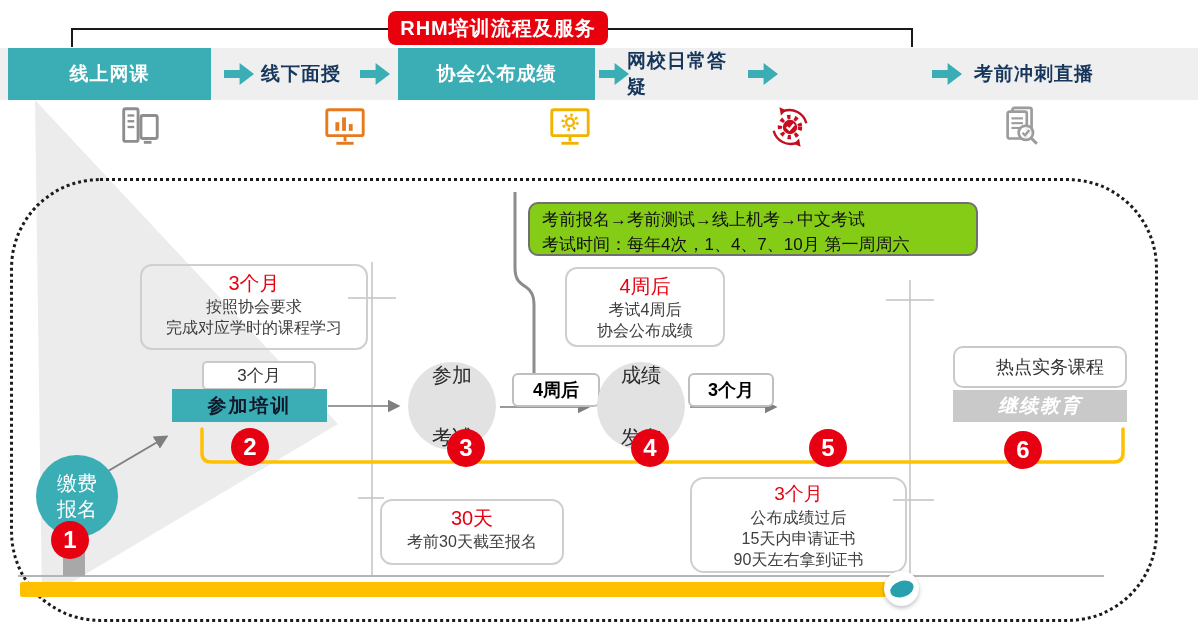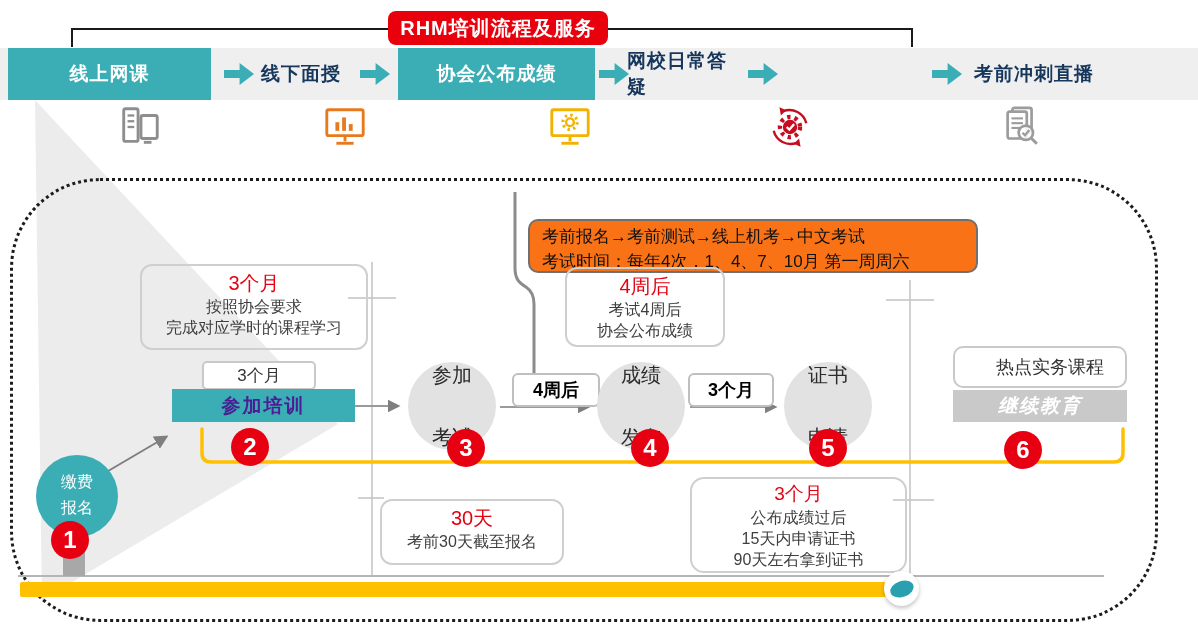--- a/index.html
+++ b/index.html
@@ -34,36 +34,36 @@
     border-radius:90px;z-index:1;}
   svg.overlay{position:absolute;left:0;top:0;z-index:2;pointer-events:none;}
   
   .callout{position:absolute;border:2px solid #cfcfcf;border-radius:12px;text-align:center;z-index:3;}
   .callout .dur{color:var(--red);font-size:20px;line-height:26px;margin-top:4px;}
   .callout .ln{color:#3f3f3f;font-size:16px;line-height:21px;}
   .co-training{left:140px;top:264px;width:224px;height:82px;}
   .co-result{left:565px;top:267px;width:156px;height:76px;}
   .co-deadline{left:380px;top:499px;width:180px;height:62px;}
   .co-cert{left:690px;top:477px;width:213px;height:92px;border-radius:14px;}
-  .exam-info{position:absolute;left:528px;top:202px;width:450px;height:54px;background:#f97316;
+  .exam-info{position:absolute;left:528px;top:202px;width:450px;height:54px;background:#84cc16;
     border:2.5px solid #707070;border-radius:10px;font-size:17px;color:#111;line-height:25px;
-    padding:3px 0 0 12px;z-index:3;box-sizing:border-box;margin-top:17px;}
+    padding:3px 0 0 12px;z-index:3;box-sizing:border-box;}
   .small-dur{position:absolute;left:202px;top:361px;width:110px;height:25px;background:#fff;
     border:2px solid #c9c9c9;border-radius:5px;display:flex;align-items:center;justify-content:center;
     font-size:17px;color:#333;z-index:3;}
-  .train-box{position:absolute;left:172px;top:389px;width:183px;height:33px;background:var(--teal);
-    color:#4c1d95;font-weight:bold;font-size:19px;display:flex;align-items:center;justify-content:center;
+  .train-box{position:absolute;left:172px;top:389px;width:155px;height:33px;background:var(--teal);
+    color:#0f172a;font-weight:bold;font-size:19px;display:flex;align-items:center;justify-content:center;
     letter-spacing:2px;z-index:3;}
   .node-circle{position:absolute;width:88px;height:88px;border-radius:50%;background:#e2e2e2;
     display:flex;flex-direction:column;align-items:center;justify-content:space-between;
     font-size:20px;color:#2b2b2b;line-height:26px;z-index:3;}
   .n3{left:408px;top:362px;} .n4{left:597px;top:362px;} .n5{left:784px;top:362px;}
   .pay-circle{position:absolute;left:36px;top:455px;width:82px;height:82px;border-radius:50%;
     background:var(--teal);color:#fff;display:flex;flex-direction:column;align-items:center;
-    justify-content:center;font-size:16px;line-height:26px;z-index:3;font-family:Liberation Mono, monospace;}
+    justify-content:center;font-size:20px;line-height:26px;z-index:3;}
   .badge{position:absolute;width:38px;height:38px;border-radius:50%;background:var(--red);color:#fff;
     font-weight:bold;font-size:24px;display:flex;align-items:center;justify-content:center;z-index:4;}
   .b1{left:51px;top:521px;} .b2{left:231px;top:428px;} .b3{left:447px;top:429px;}
   .b4{left:631px;top:429px;} .b5{left:809px;top:429px;} .b6{left:1004px;top:431px;}
   .edge-label{position:absolute;background:#fff;border:2px solid #bfbfbf;border-radius:6px;
     font-weight:bold;font-size:18px;color:#000;display:flex;align-items:center;justify-content:center;z-index:3;}
   .e34{left:512px;top:373px;width:84px;height:30px;}
   .e45{left:688px;top:373px;width:82px;height:30px;}
   .course-box{position:absolute;left:953px;top:346px;width:174px;height:42px;background:#fff;
     border:2px solid #c9c9c9;border-radius:10px;display:flex;align-items:center;justify-content:center;
@@ -230,24 +230,20 @@
 
   <div class="edge-label e34">4周后</div>
   <div class="edge-label e45">3个月</div>
 
   <div class="node-circle n4">
     <span>成绩</span>
     <span>发布</span>
   </div>
   <div class="badge b4">4</div>
 
-  <div class="node-circle n5">
-    <span>证书</span>
-    <span>申请</span>
-  </div>
   <div class="badge b5">5</div>
 
   <div class="course-box">热点实务课程</div>
   <div class="ce-box">继续教育</div>
   <div class="badge b6">6</div>
 
   <div class="ybar"></div>
   <div class="enddot">
     <div class="teal-ellipse"></div>
   </div>

